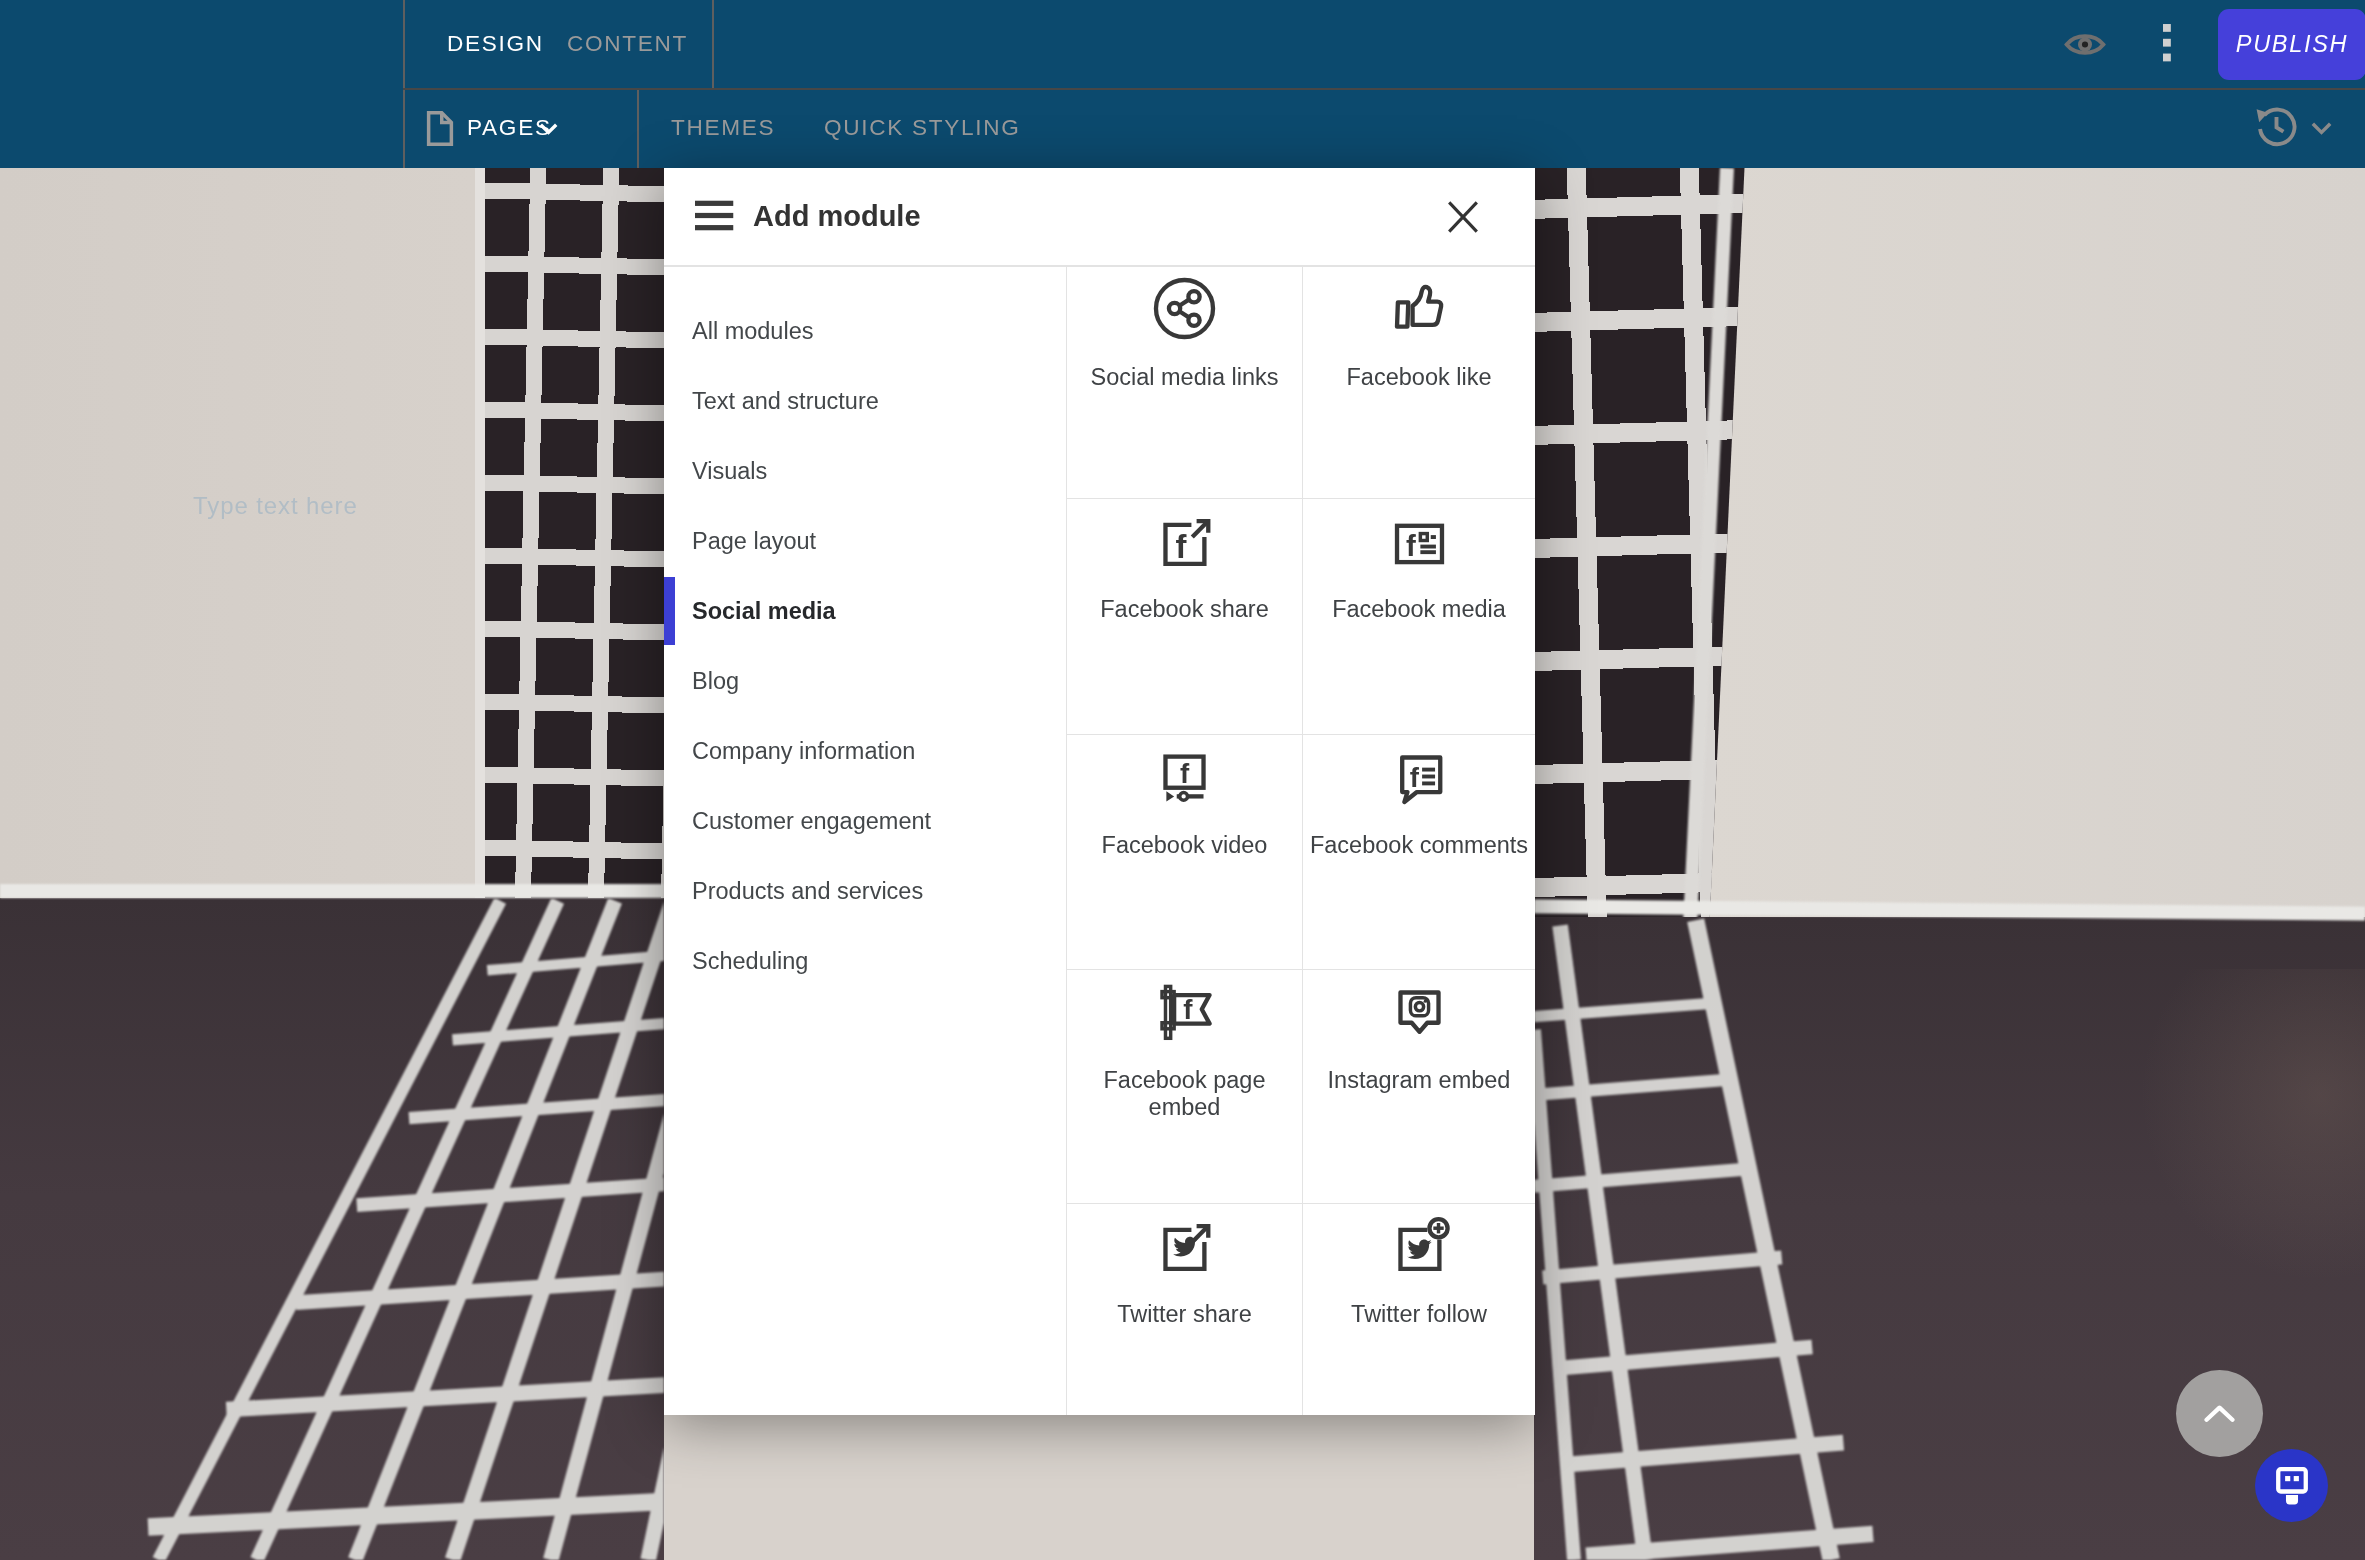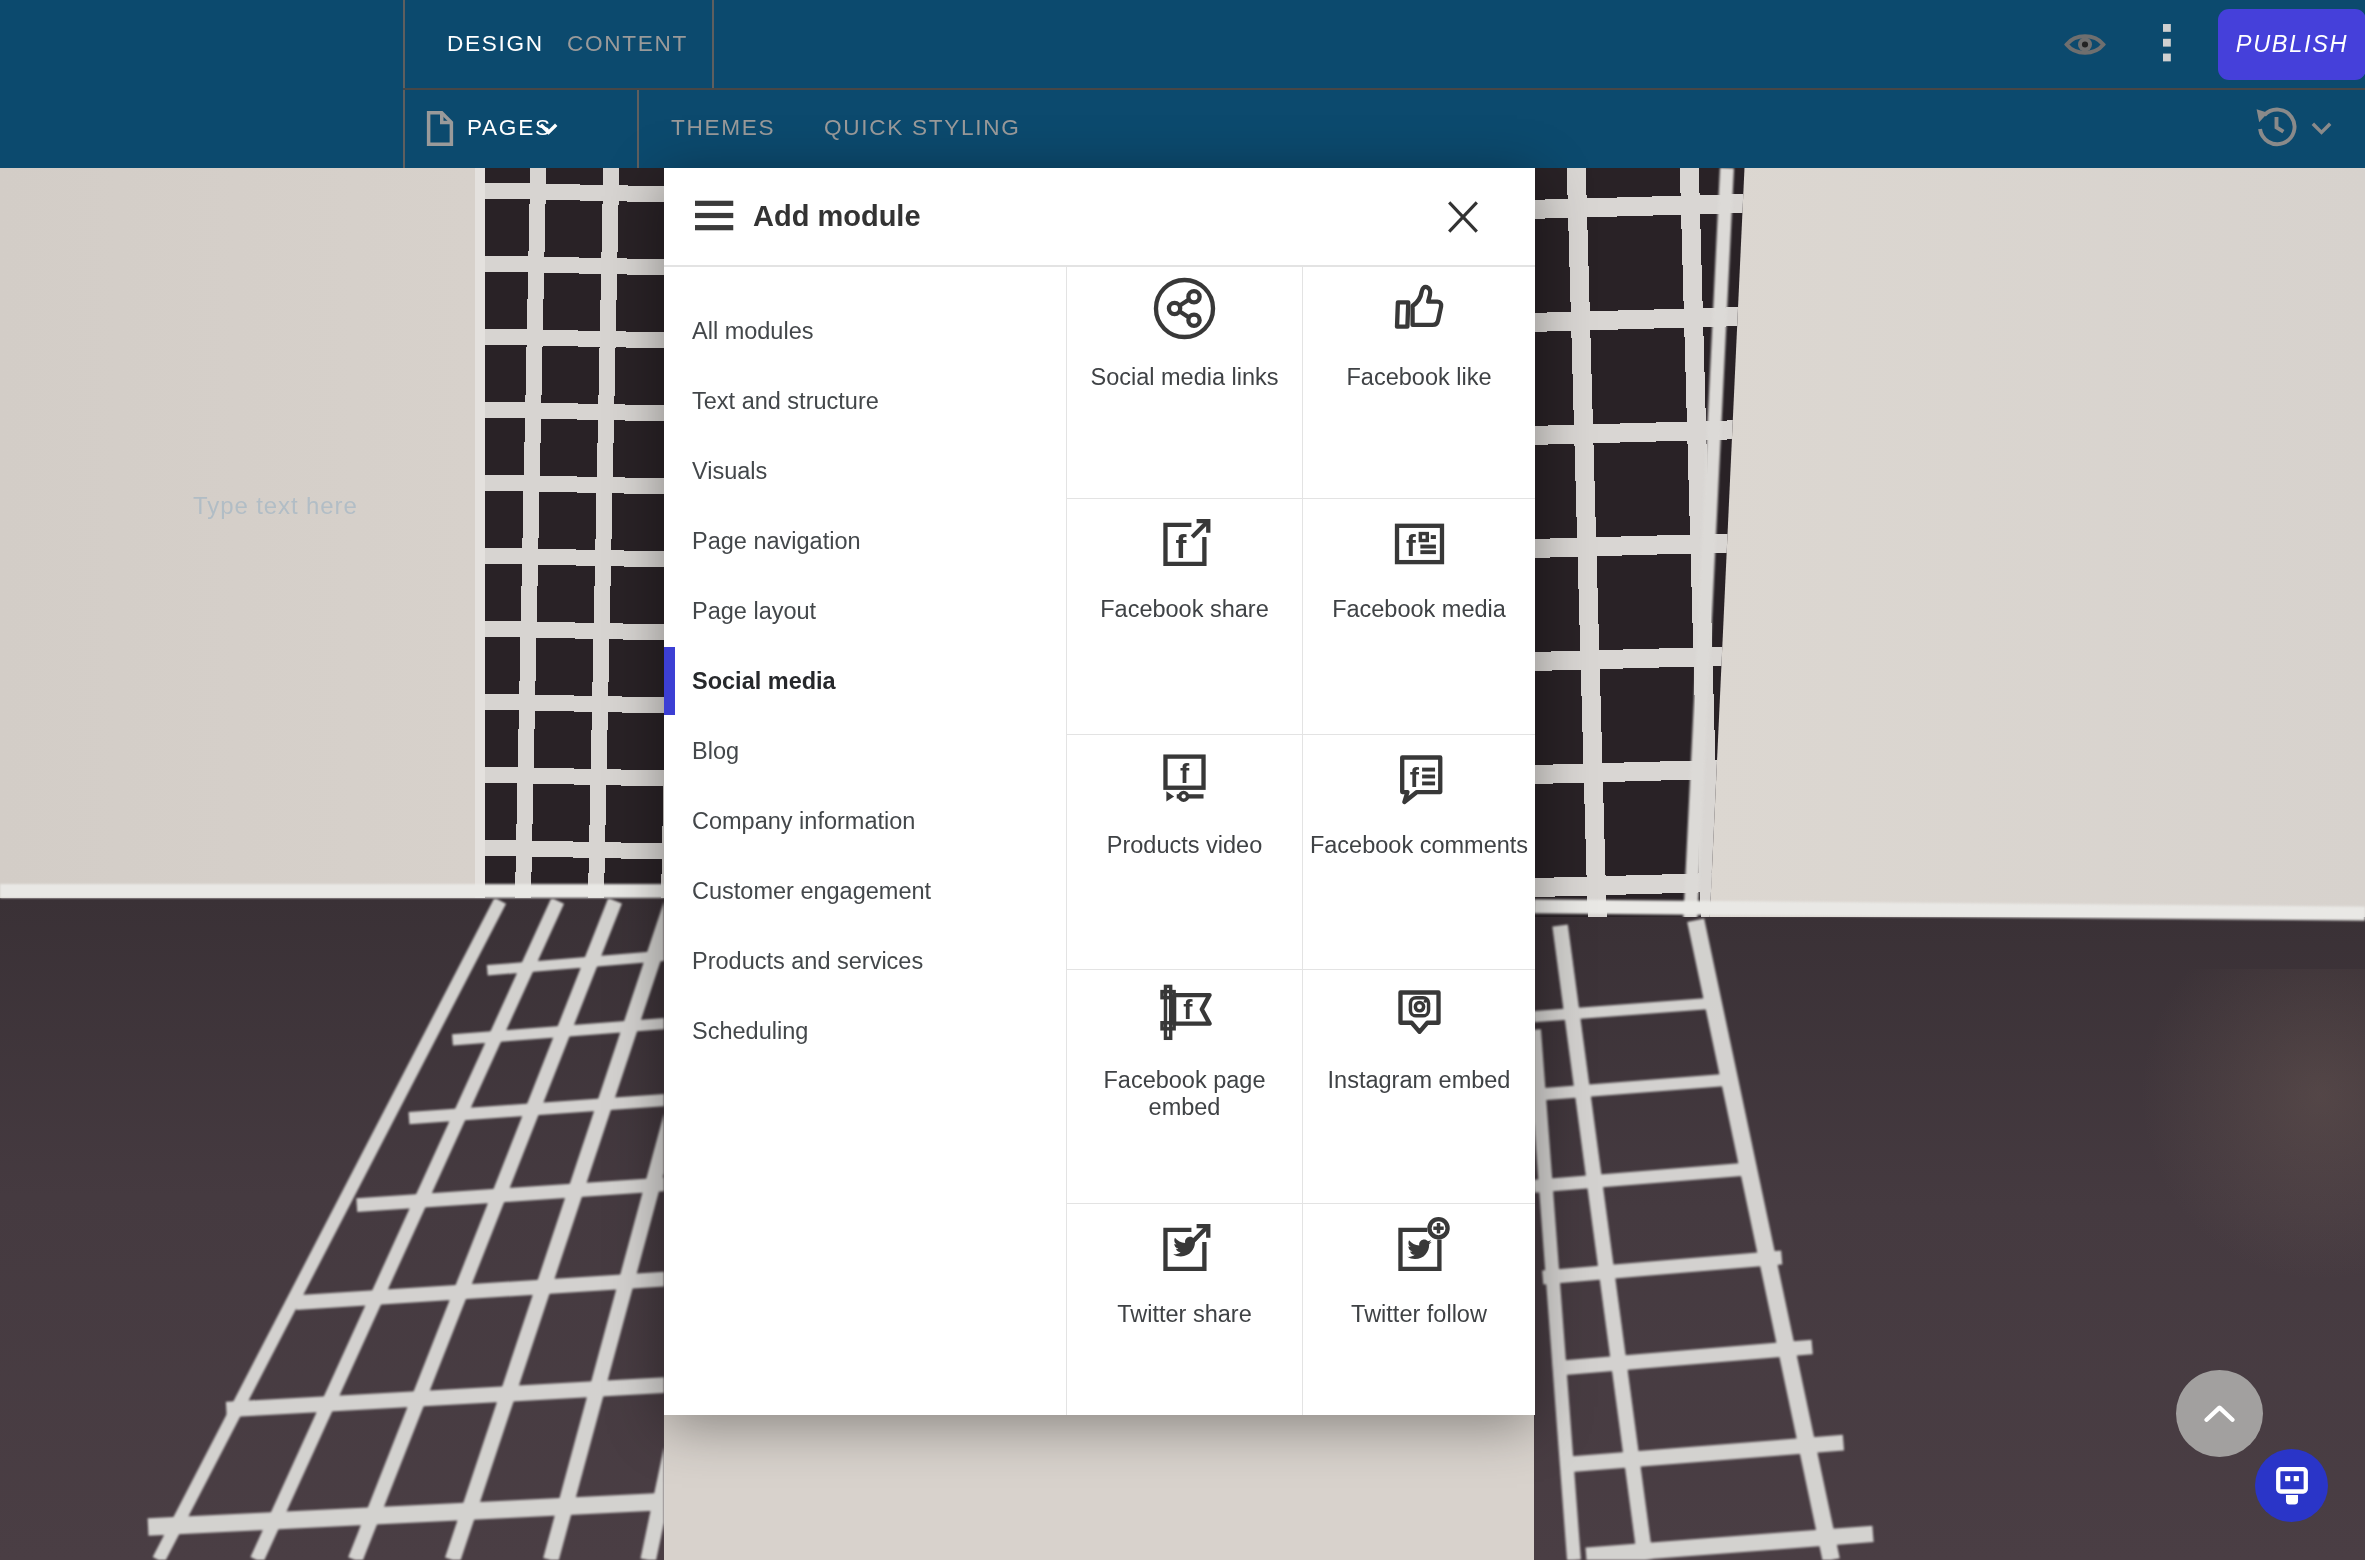--- a/index.html
+++ b/index.html
@@ -210,21 +210,20 @@
           <line x1="38" y1="5" x2="6" y2="39" stroke="#333" stroke-width="3.6"></line>
         </svg>
       </button>
     </div>
     <div class="modal-divider"></div>
 
     <div class="cat-list">
       <div class="cat">All modules</div>
       <div class="cat">Text and structure</div>
       <div class="cat">Visuals</div>
-      <div class="cat">Page navigation</div>
       <div class="cat">Page layout</div>
       <div class="cat active">
         <span class="cat-indicator"></span>
         <span>Social media</span>
       </div>
       <div class="cat">Blog</div>
       <div class="cat">Company information</div>
       <div class="cat">Customer engagement</div>
       <div class="cat">Products and services</div>
       <div class="cat">Scheduling</div>
@@ -285,21 +284,21 @@
       <div class="tile c1">
         <svg width="83" height="83" viewBox="0 0 96 96">
           <g stroke="#383838" fill="none">
             <rect x="26" y="25" width="44" height="36" stroke-width="5"></rect>
             <line x1="39" y1="71" x2="70" y2="71" stroke-width="5"></line>
             <circle cx="47" cy="71" r="4.5" stroke-width="4" fill="#fff"></circle>
           </g>
           <polygon points="27,65 36,71 27,77" fill="#383838"></polygon>
           <text x="48" y="56" font-size="32" font-weight="bold" fill="#383838" text-anchor="middle" font-family="'Liberation Sans',sans-serif">f</text>
         </svg>
-        <span class="tile-label">Products video</span>
+        <span class="tile-label">Facebook video</span>
       </div>
 
       <div class="tile">
         <svg width="83" height="83" viewBox="0 0 96 96">
           <g stroke="#383838" fill="none" stroke-linejoin="round">
             <path d="M28 26 H72 V66 H45 L30.5 77.5 L34 66 H28 Z" stroke-width="5"></path>
             <line x1="51" y1="40" x2="66" y2="40" stroke-width="4.5"></line>
             <line x1="51" y1="48" x2="66" y2="48" stroke-width="4.5"></line>
             <line x1="51" y1="56" x2="66" y2="56" stroke-width="4.5"></line>
           </g>

